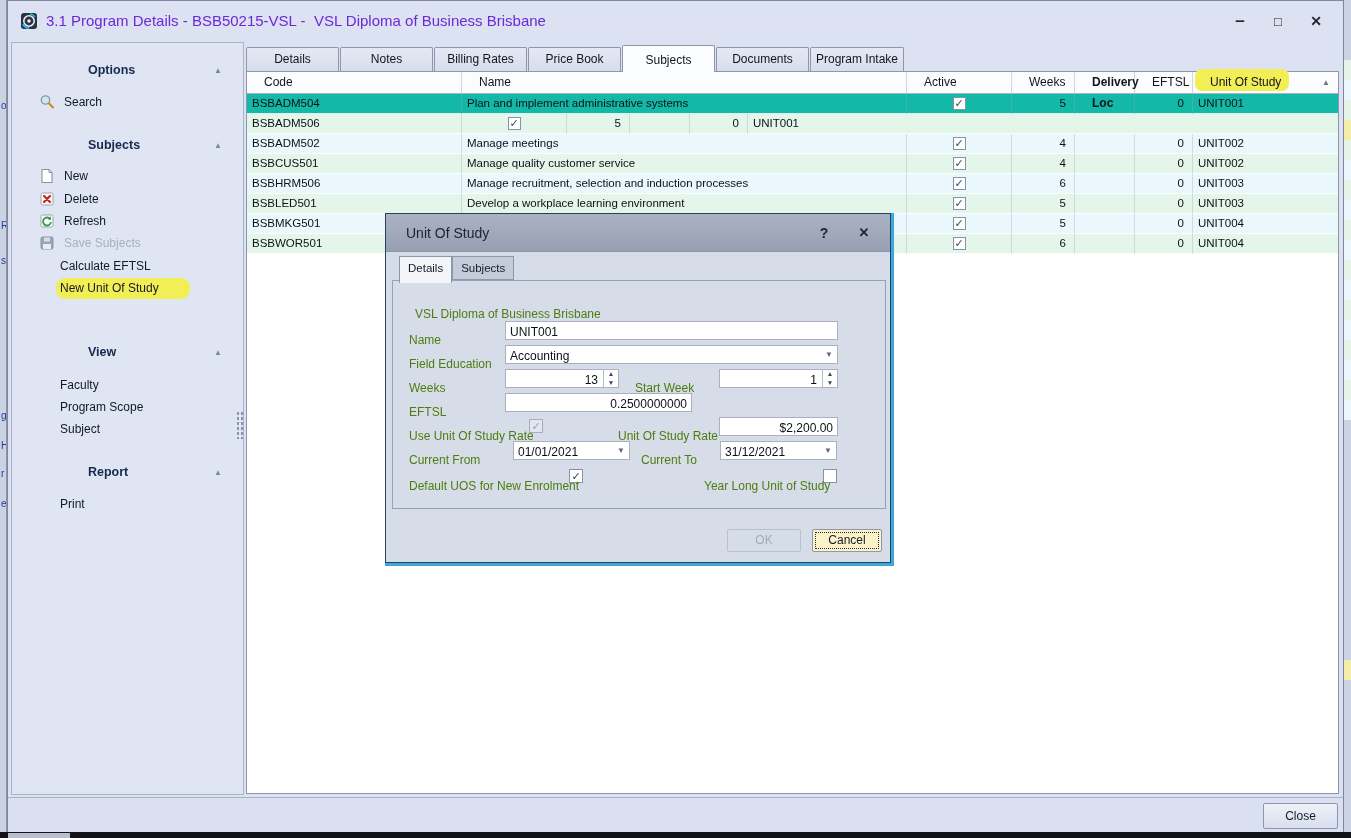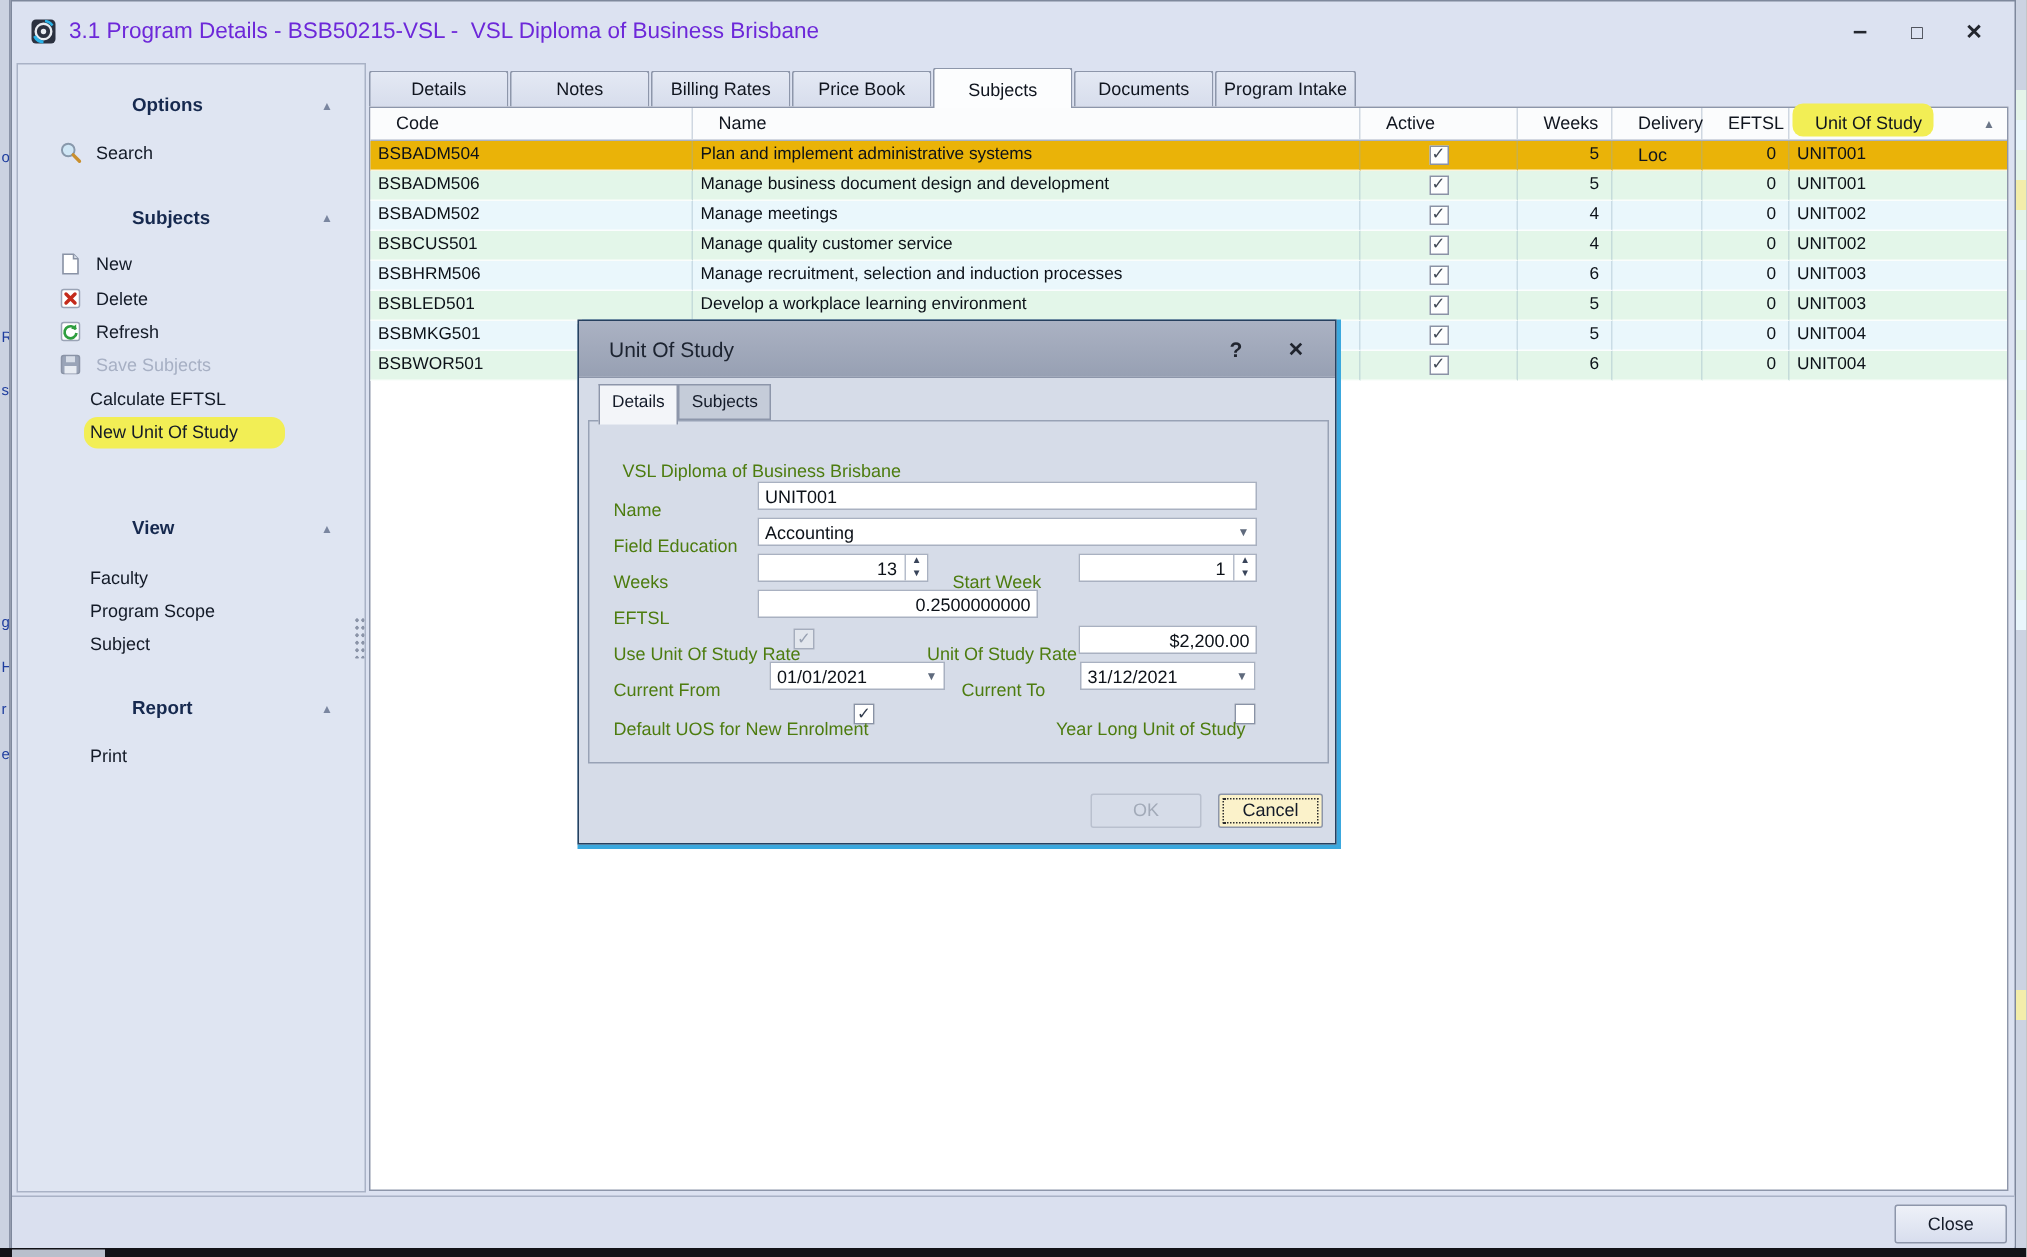--- a/index.html
+++ b/index.html
@@ -51,23 +51,23 @@
   .tab.active { background:#fcfdfe; height:27px; margin-top:-2px; line-height:29px; z-index:5; }
 
   
   .table-panel { position:absolute; left:238px; top:70px; width:1093px; height:723px; background:#fff; border:1px solid #8d96aa; z-index:2; }
   .thead { display:flex; height:22px; background:#fbfcfd; border-bottom:1px solid #a9b2c6; position:relative; }
   .th { font-size:12px; color:#10151f; line-height:21px; padding-left:17px; border-right:1px solid #cfd7e1; position:relative; }
   .tr { display:flex; height:20px; }
   .td { font-size:11.5px; color:#0c1118; line-height:19px; padding-left:5px; border-right:1px solid rgba(140,170,190,.35);
         border-bottom:1px solid rgba(255,255,255,.85); overflow:hidden; white-space:nowrap; }
   .c0 { width:215px; } .c1 { width:445px; } .c2 { width:105px; } .c3 { width:63px; }
-  .c4 { width:60px; } .c5 { width:58px; } .c6 { flex:1; border-right:none; }
+  .c4 { width:60px;font-weight:bold; } .c5 { width:58px; } .c6 { flex:1; border-right:none; }
   .num { text-align:right; padding-right:8px; padding-left:0; }
-  .tr.blue { background:#eaf7fc; } .tr.green { background:#e3f6e9; } .tr.sel { background:#eab308; }
+  .tr.blue { background:#eaf7fc; } .tr.green { background:#e3f6e9; } .tr.sel { background:#14b8a6; }
   .cbcell { display:flex; justify-content:center; align-items:center; padding:0; }
   .cb { width:13px; height:13px; border:1px solid #8a93a6; background:#fdfefe; font-size:11px; line-height:11px; text-align:center; color:#3f4754; }
   .sort-arr { position:absolute; right:8px; top:0; font-size:8px; color:#6b7688; line-height:21px; }
   .hl-col { position:absolute; left:2px; top:-3px; width:94px; height:22px; background:#f2ee55; border-radius:7px; z-index:0; }
   .th .txt { position:relative; z-index:1; }
 
   
   .footer-bar { position:absolute; left:0; top:796px; width:1335px; height:35px; background:#dae0ef; border-top:1px solid #a9b2c6; }
   .close-btn { position:absolute; left:1255px; top:5px; width:75px; height:26px; text-align:center; line-height:24px;
       font-size:12px; color:#141b29; background:linear-gradient(#eef1f8,#d8deee); border:1px solid #8d96aa; border-radius:2px; cursor:default; }
@@ -243,21 +243,20 @@
         <div class="td c2 cbcell">
             <span class="cb">✓</span>
           </div>
         <div class="td c3 num">5</div>
         <div class="td c4"></div>
         <div class="td c5 num">0</div>
         <div class="td c6">UNIT001</div>
       </div>
       <div class="tr green">
         <div class="td c0">BSBADM506</div>
-        <div class="td c1">Manage business document design and development</div>
         <div class="td c2 cbcell">
             <span class="cb">✓</span>
           </div>
         <div class="td c3 num">5</div>
         <div class="td c4"></div>
         <div class="td c5 num">0</div>
         <div class="td c6">UNIT001</div>
       </div>
       <div class="tr blue">
         <div class="td c0">BSBADM502</div>

